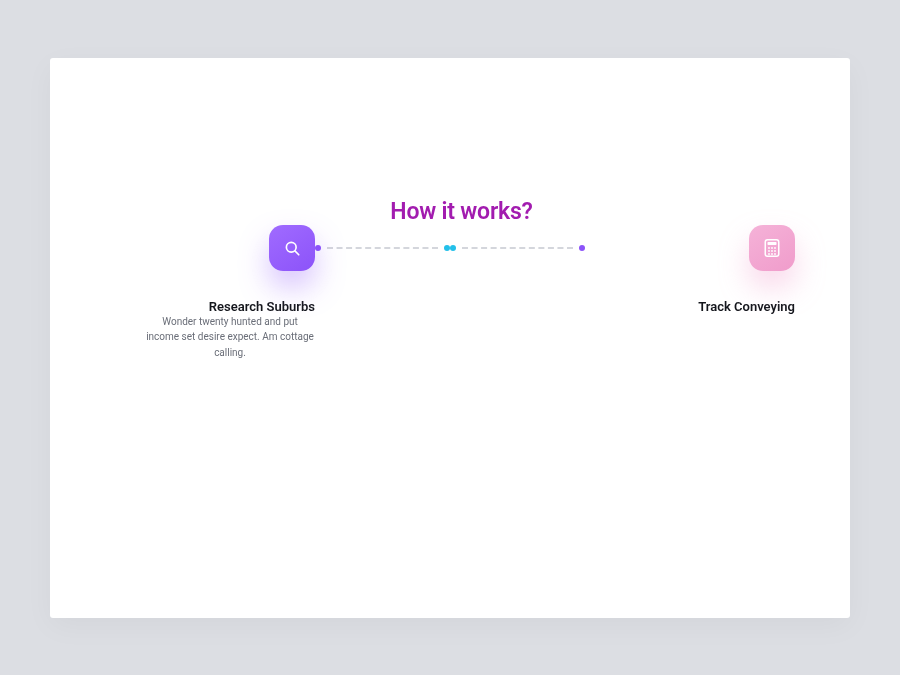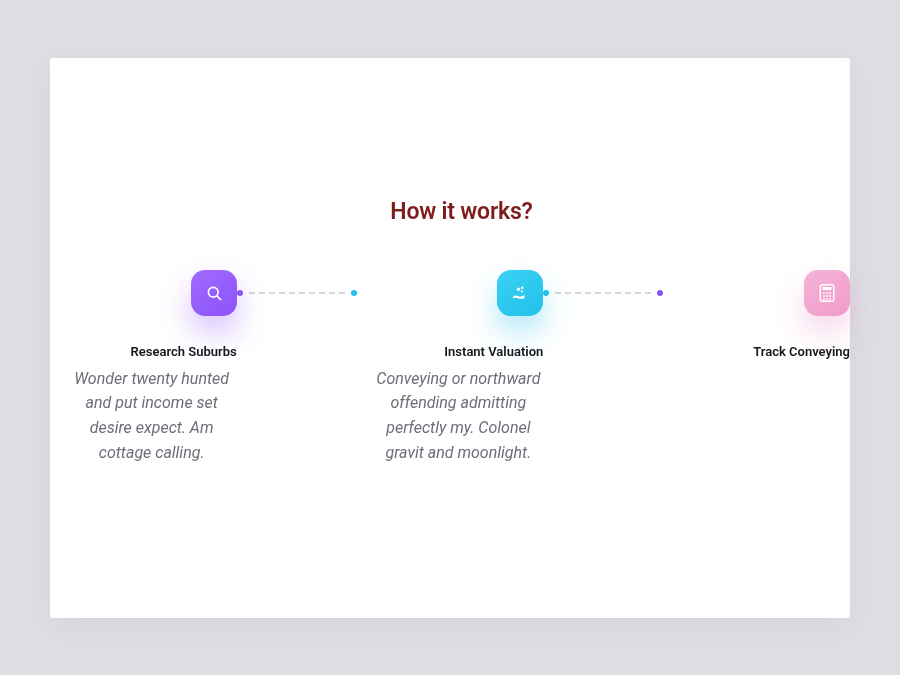--- a/index.html
+++ b/index.html
@@ -16,23 +16,22 @@
     height: 560px;
     background: #ffffff;
     border-radius: 3px;
     box-shadow: 0 8px 30px rgba(0,0,0,0.04);
     padding-top: 140px;
     text-align: center;
   }
   .title {
     font-size: 23px;
     font-weight: 600;
-    color: #7f1d1d;
+    color: #a21caf;
     letter-spacing: -0.2px;
-    margin-bottom: 45px;
     padding-left: 23px;
   }
   .row {
     display: flex;
     justify-content: center;
     align-items: flex-start;
     gap: 0;
   }
   .step {
     width: 210px;
@@ -62,26 +61,25 @@
     background: linear-gradient(145deg, #f5b2d8, #f09ccb);
     box-shadow: 0 16px 30px rgba(240,156,203,0.40);
   }
   .step-title {
     margin-top: 28px;
     font-size: 13px;
     font-weight: 600;
     color: #14161c;
   }
   .step-desc {
-    margin-top: 8px;
-    font-size: 16px;
+    margin-top: 0;
+    font-size: 10px;
     line-height: 1.55;
     color: #6a6e78;
     max-width: 170px;
-    font-style: italic;
   }
   .connector {
     width: 135px;
     height: 46px;
     display: flex;
     align-items: center;
     justify-content: center;
     gap: 6px;
   }
   .dot {
@@ -120,34 +118,20 @@
       <div class="step-title">Research Suburbs</div>
       <div class="step-desc">Wonder twenty hunted and put income set desire expect. Am cottage calling.</div>
     </div>
 
     <div class="connector">
       <span class="dot dot-purple"></span>
       <span class="dash-line"></span>
       <span class="dot dot-cyan"></span>
     </div>
 
-    <div class="step">
-      <div class="icon-tile tile-cyan">
-        <span>
-          <svg width="18" height="18" viewBox="0 0 24 24" fill="white">
-            <path d="M3 16c2-1 4-1 6 0s4 1 6 0l3-1v4c-3 1-6 1-9 0s-4-1-6 0z"></path>
-            <circle cx="10" cy="7" r="2.2"></circle>
-            <circle cx="15" cy="5" r="1.6"></circle>
-            <circle cx="14.5" cy="10" r="1.4"></circle>
-          </svg>
-        </span>
-      </div>
-      <div class="step-title">Instant Valuation</div>
-      <div class="step-desc">Conveying or northward offending admitting perfectly my. Colonel gravit and moonlight.</div>
-    </div>
 
     <div class="connector">
       <span class="dot dot-cyan"></span>
       <span class="dash-line"></span>
       <span class="dot dot-purple"></span>
     </div>
 
     <div class="step">
       <div class="icon-tile tile-pink">
         <span>

